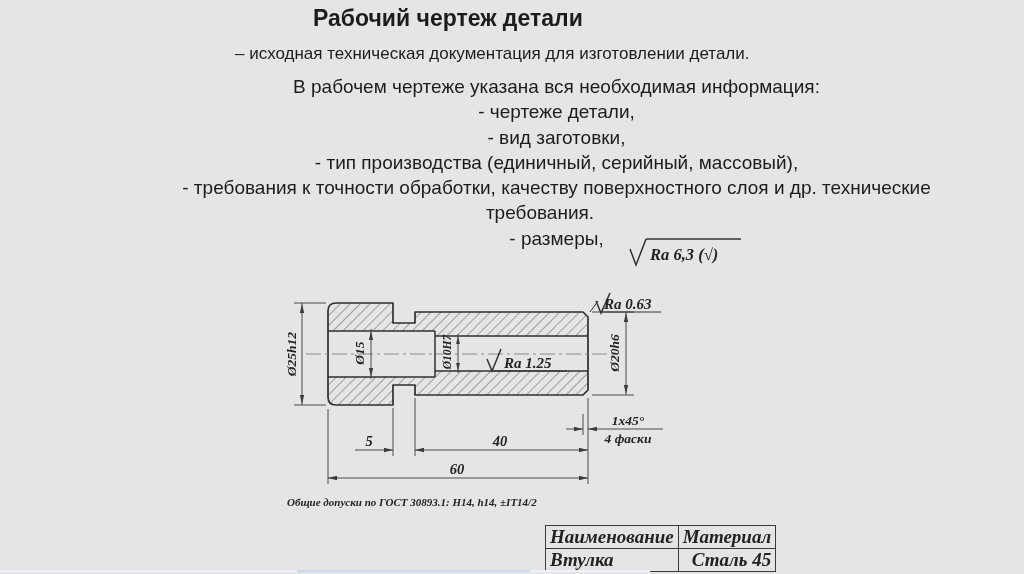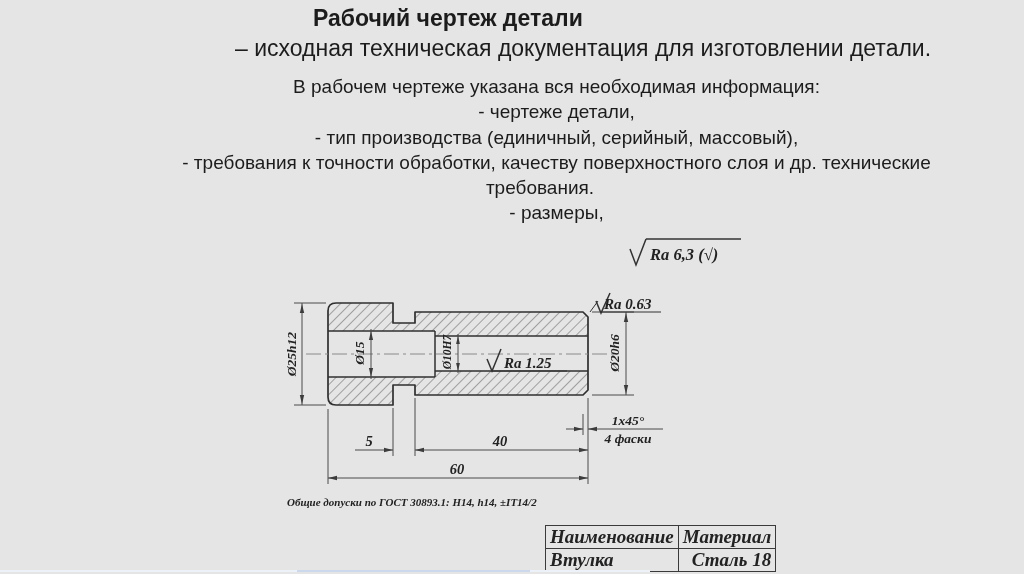--- a/index.html
+++ b/index.html
@@ -5,22 +5,22 @@
   html,body{margin:0;padding:0;background:#fff;}
   .slide{
     position:relative;width:1024px;height:574px;background:#e5e5e5;overflow:hidden;
     font-family:"Liberation Sans",sans-serif;color:#1c1c1c;
   }
   .title{
     position:absolute;left:313px;top:5px;
     font-size:23px;font-weight:bold;white-space:nowrap;
   }
   .subtitle{
-    position:absolute;left:235px;top:35px;
-    font-size:23px;white-space:nowrap;
+    position:absolute;left:235px;top:44px;
+    font-size:17px;white-space:nowrap;
   }
   .bodytext{
     position:absolute;left:145px;top:74px;width:790px;
     font-size:19px;line-height:25.3px;
   }
   .bodytext div{text-indent:33px;text-align:center;}
   .drawing-svg{position:absolute;left:270px;top:230px;}
   .prof{fill:none;stroke:#2f2f2f;stroke-width:1.7;stroke-linejoin:round;}
   .bore{stroke:#2f2f2f;stroke-width:1.5;}
   .thin{stroke:#4a4a4a;stroke-width:1;}
@@ -49,20 +49,21 @@
 <body>
 
 <div class="slide">
 
   <div class="title">Рабочий чертеж детали</div>
   <div class="subtitle">– исходная техническая документация для изготовлении детали.</div>
 
   <div class="bodytext">
     <div>В рабочем чертеже указана вся необходимая информация:</div>
     <div>- чертеже детали,</div>
+    <div>- вид заготовки,</div>
     <div>- тип производства (единичный, серийный, массовый),</div>
     <div>- требования к точности обработки, качеству поверхностного слоя и др. технические требования.</div>
     <div>- размеры,</div>
   </div>
 
   <svg class="drawing-svg" width="480" height="265" viewBox="270 230 480 265">
     <defs>
       <pattern id="hatch" patternUnits="userSpaceOnUse" width="7" height="7" patternTransform="rotate(45)">
         <line x1="0" y1="0" x2="0" y2="7" stroke="#5a5a5a" stroke-width="1"></line>
       </pattern>
@@ -154,21 +155,21 @@
   <div class="gost-note">Общие допуски по ГОСТ 30893.1: H14, h14, ±IT14/2</div>
 
   <table class="title-block">
     <tbody>
       <tr>
         <td class="c1">Наименование</td>
         <td class="c2">Материал</td>
       </tr>
       <tr>
         <td class="c1">Втулка</td>
-        <td class="c2">Сталь 18</td>
+        <td class="c2">Сталь 45</td>
       </tr>
     </tbody>
   </table>
 
   <div class="bottom-line"></div>
   <div class="bottom-line-blue"></div>
 
 </div>
 
 </body></html>

